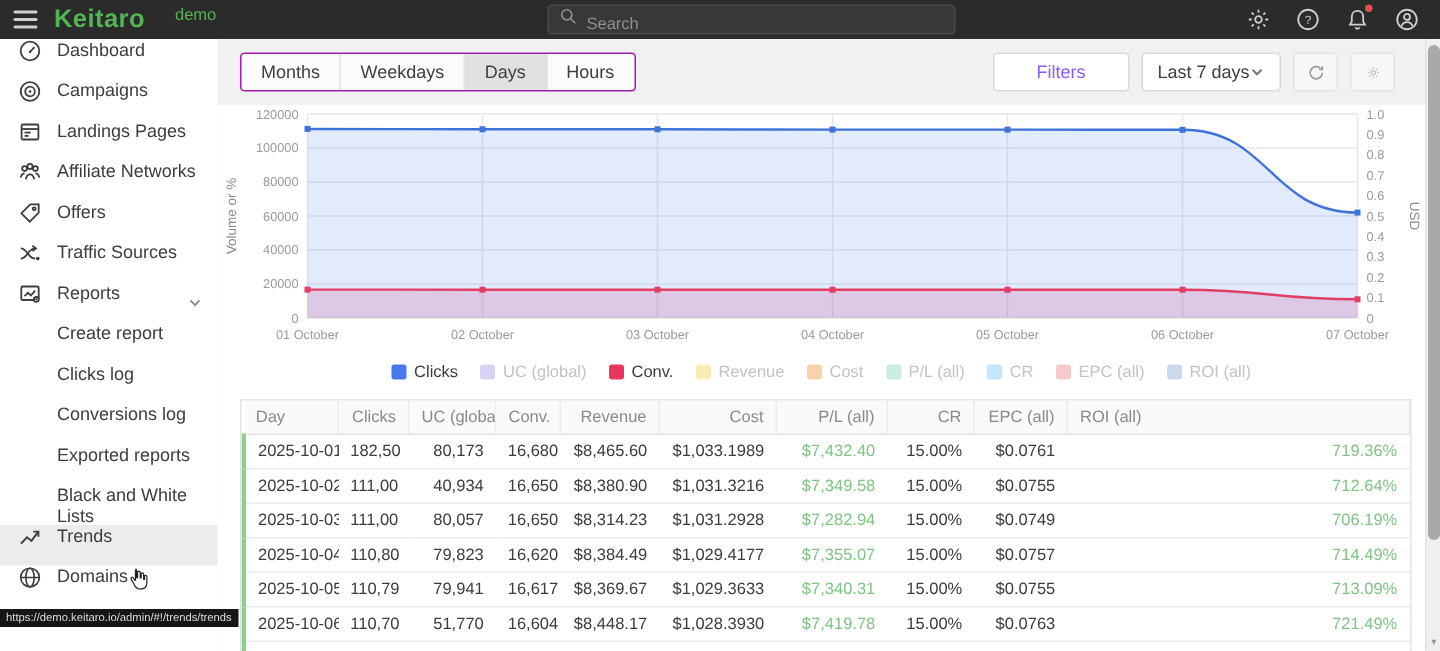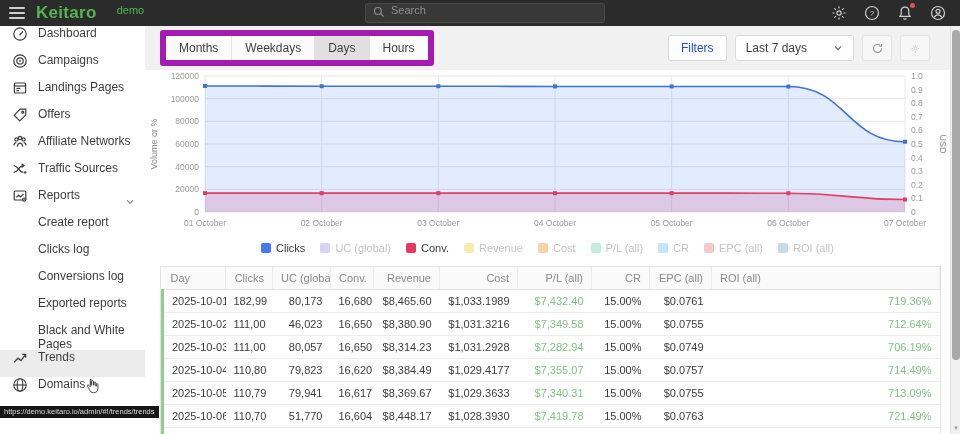--- a/index.html
+++ b/index.html
@@ -6,46 +6,46 @@
   html,body { width:960px; height:434px; overflow:hidden; }
   body { font-family:"Liberation Sans","DejaVu Sans",sans-serif; background:#fff; }
   .screen { position:relative; width:960px; height:434px; overflow:hidden; background:#f1f1f1; }
 
   
   .topbar { position:absolute; top:0; left:0; width:960px; height:26px; background:#2b2b2b; display:flex; align-items:center; z-index:30; }
   .hamburger { width:34px; height:26px; display:flex; flex-direction:column; justify-content:center; gap:3px; padding:0 9px; cursor:pointer; }
   .hamburger span { display:block; height:2px; background:#cfcfcf; border-radius:1px; }
   .logo { color:#53b453; font-weight:bold; font-size:17px; letter-spacing:.3px; margin-left:2px; }
   .logo-badge { color:#53b453; font-size:11px; margin-left:20px; margin-top:-6px; }
-  .searchbox { position:absolute; left:365px; top:3px; width:240px; height:20px; background:#383838; border:1px solid #4a4a4a; border-radius:3px; display:flex; align-items:flex-start; padding:0 7px; gap:6px; }
+  .searchbox { position:absolute; left:365px; top:3px; width:272px; height:20px; background:#383838; border:1px solid #4a4a4a; border-radius:3px; display:flex; align-items:flex-end; padding:0 7px; gap:6px; }
   .searchbox input { background:transparent; border:none; outline:none; color:#cfcfcf; font-size:11px; width:100%; }
   .searchbox input::placeholder { color:#8f8f8f; }
   .topbar-right { position:absolute; right:14px; top:0; height:26px; display:flex; align-items:center; gap:17px; }
   .tb-icon { position:relative; width:16px; height:16px; cursor:pointer; }
   .tb-icon svg { display:block; }
   .notif-dot { position:absolute; top:-2px; right:-2px; width:5px; height:5px; border-radius:50%; background:#e05252; }
 
   
   .sidebar { position:absolute; top:26px; left:0; width:145px; height:408px; background:#fff; z-index:20; }
   .side-item { display:flex; align-items:flex-start; height:27px; padding-left:12px; font-size:12px; color:#3d3d3d; cursor:pointer; position:relative; }
   .side-item .ic { width:16px; height:16px; margin-right:10px; flex:0 0 16px; }
   .side-item.sub { padding-left:38px; }
   .side-item.active { background:#ececec; }
   .side-item .chev { position:absolute; right:10px; top:8px; width:10px; height:10px; }
 
   
   .main { position:absolute; top:26px; left:145px; width:805px; height:408px; background:#f1f1f1; }
   .toolbar { position:absolute; top:0; left:0; right:10px; height:44px; display:flex; align-items:center; padding:0 10px 0 15px; }
-  .tabs { display:flex; border:6px solid #a21caf; border-radius:3px; overflow:hidden; background:#fbfbfb; }
+  .tabs { display:flex; border:1px solid #a21caf; border-radius:3px; overflow:hidden; background:#fbfbfb; }
   .tab { font-size:12px; color:#3f3f3f; padding:5px 13px; border-right:1px solid #e2e2e2; cursor:pointer; }
   .tab:last-child { border-right:none; }
   .tab.active { background:#e0e0e0; }
   .toolbar-right { margin-left:auto; display:flex; align-items:center; gap:8px; }
-  .btn { font-size:12px; color:#1d4ed8; background:#fff; border:1px solid #d9d9d9; border-radius:3px; padding:5px 12px; cursor:pointer; }
-  .select { display:flex; align-items:center; gap:26px; font-size:12px; color:#3f3f3f; background:#fff; border:1px solid #d9d9d9; border-radius:3px; padding:5px 10px; cursor:pointer; }
+  .btn { font-size:12px; color:#8b5cf6; background:#fff; border:1px solid #d9d9d9; border-radius:3px; padding:5px 28px; cursor:pointer; }
+  .select { display:flex; align-items:center; font-size:12px; color:#3f3f3f; background:#fff; border:1px solid #d9d9d9; border-radius:3px; padding:5px 10px; cursor:pointer; }
   .icon-btn { width:30px; height:26px; background:#f7f7f7; border:1px solid #e3e3e3; border-radius:3px; display:flex; align-items:center; justify-content:center; cursor:pointer; }
 
   .panel { position:absolute; top:44px; left:0; width:805px; height:364px; background:#fff; }
   .chart-wrap { position:relative; width:805px; height:166px; }
   .legend { display:flex; justify-content:center; gap:15px; margin-top:6px; font-size:11px; }
   .legend-item { display:flex; align-items:center; gap:5px; cursor:pointer; }
   .legend-swatch { width:10px; height:10px; border-radius:2px; }
   .legend-item .lbl { color:#c3c3c3; }
   .legend-item.on .lbl { color:#3c3c3c; }
 
@@ -146,36 +146,36 @@
         <span class="ic"><svg width="16" height="16" viewBox="0 0 16 16" fill="none" stroke="#3d3d3d" stroke-width="1.2">
             <rect x="2.4" y="3" width="11.2" height="10" rx="1"></rect>
             <line x1="2.4" y1="6" x2="13.6" y2="6"></line>
             <line x1="4.4" y1="8.4" x2="8.4" y2="8.4"></line>
             <line x1="4.4" y1="10.6" x2="7" y2="10.6"></line>
           </svg></span>
         <span>Landings Pages</span>
       </div>
       <div class="side-item ">
         <span class="ic"><svg width="16" height="16" viewBox="0 0 16 16" fill="none" stroke="#3d3d3d" stroke-width="1.2">
-            <path d="M2.2 8.2 8.2 2.2h5.6v5.6l-6 6z"></path>
-            <circle cx="10.8" cy="5.2" r="1"></circle>
-          </svg></span>
-        <span>Offers</span>
-      </div>
-      <div class="side-item ">
-        <span class="ic"><svg width="16" height="16" viewBox="0 0 16 16" fill="none" stroke="#3d3d3d" stroke-width="1.2">
             <circle cx="4.4" cy="5.4" r="1.6"></circle>
             <circle cx="11.6" cy="5.4" r="1.6"></circle>
             <circle cx="8" cy="4" r="1.7"></circle>
             <path d="M1.8 11.4c.4-1.8 1.3-2.8 2.6-2.8M14.2 11.4c-.4-1.8-1.3-2.8-2.6-2.8M5.2 12.6c.4-2.2 1.4-3.4 2.8-3.4s2.4 1.2 2.8 3.4"></path>
           </svg></span>
         <span>Affiliate Networks</span>
       </div>
       <div class="side-item ">
         <span class="ic"><svg width="16" height="16" viewBox="0 0 16 16" fill="none" stroke="#3d3d3d" stroke-width="1.2">
+            <path d="M2.2 8.2 8.2 2.2h5.6v5.6l-6 6z"></path>
+            <circle cx="10.8" cy="5.2" r="1"></circle>
+          </svg></span>
+        <span>Offers</span>
+      </div>
+      <div class="side-item ">
+        <span class="ic"><svg width="16" height="16" viewBox="0 0 16 16" fill="none" stroke="#3d3d3d" stroke-width="1.2">
             <path d="M1.8 4.6c4.6 0 4.6 6.8 9.6 6.8"></path>
             <path d="M1.8 11.4c4.6 0 4.6-6.8 9.6-6.8"></path>
             <path d="M9.6 2.8l2.4 1.8-2.4 1.8"></path>
             <circle cx="13.2" cy="11.4" r="1.2" fill="#3d3d3d" stroke="none"></circle>
           </svg></span>
         <span>Traffic Sources</span>
       </div>
       <div class="side-item ">
         <span class="ic"><svg width="16" height="16" viewBox="0 0 16 16" fill="none" stroke="#3d3d3d" stroke-width="1.2">
             <rect x="2.2" y="3" width="11.6" height="9" rx="1"></rect>
@@ -194,21 +194,21 @@
       <div class="side-item sub">
         <span>Clicks log</span>
       </div>
       <div class="side-item sub">
         <span>Conversions log</span>
       </div>
       <div class="side-item sub">
         <span>Exported reports</span>
       </div>
       <div class="side-item sub">
-        <span>Black and White Pages</span>
+        <span>Black and White Lists</span>
       </div>
       <div class="side-item  active">
         <span class="ic"><svg width="16" height="16" viewBox="0 0 16 16" fill="none" stroke="#3d3d3d" stroke-width="1.3">
             <polyline points="2,12.4 6,8.2 9,10.6 13.4,4.6"></polyline>
             <polyline points="10.2,4.4 13.6,4.4 13.6,7.8"></polyline>
           </svg></span>
         <span>Trends</span>
       </div>
       <div class="side-item ">
         <span class="ic"><svg width="16" height="16" viewBox="0 0 16 16" fill="none" stroke="#3d3d3d" stroke-width="1.1">
@@ -375,34 +375,34 @@
                 <th>Cost</th>
                 <th>P/L (all)</th>
                 <th>CR</th>
                 <th>EPC (all)</th>
                 <th>ROI (all)</th>
               </tr>
             </thead>
           <tbody id="tbody">
               <tr>
                 <td>2025-10-01</td>
-                <td>182,99</td>
+                <td>182,50</td>
                 <td>80,173</td>
                 <td>16,680</td>
                 <td>$8,465.60</td>
                 <td>$1,033.1989</td>
                 <td class="green">$7,432.40</td>
                 <td>15.00%</td>
                 <td>$0.0761</td>
                 <td class="green">719.36%</td>
               </tr>
               <tr>
                 <td>2025-10-02</td>
                 <td>111,00</td>
-                <td>46,023</td>
+                <td>40,934</td>
                 <td>16,650</td>
                 <td>$8,380.90</td>
                 <td>$1,031.3216</td>
                 <td class="green">$7,349.58</td>
                 <td>15.00%</td>
                 <td>$0.0755</td>
                 <td class="green">712.64%</td>
               </tr>
               <tr>
                 <td>2025-10-03</td>

